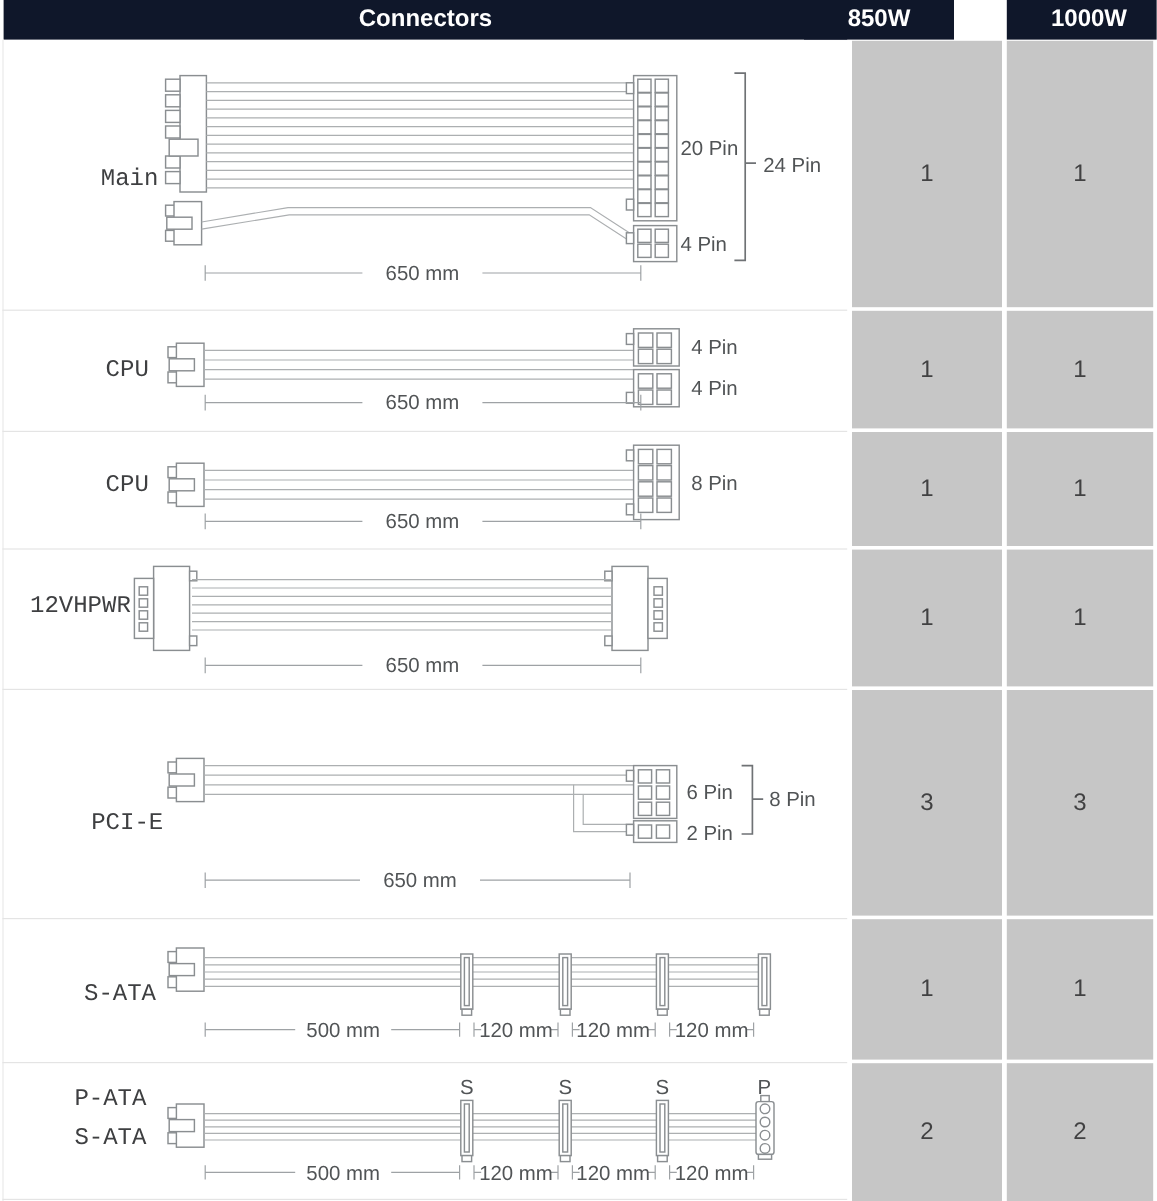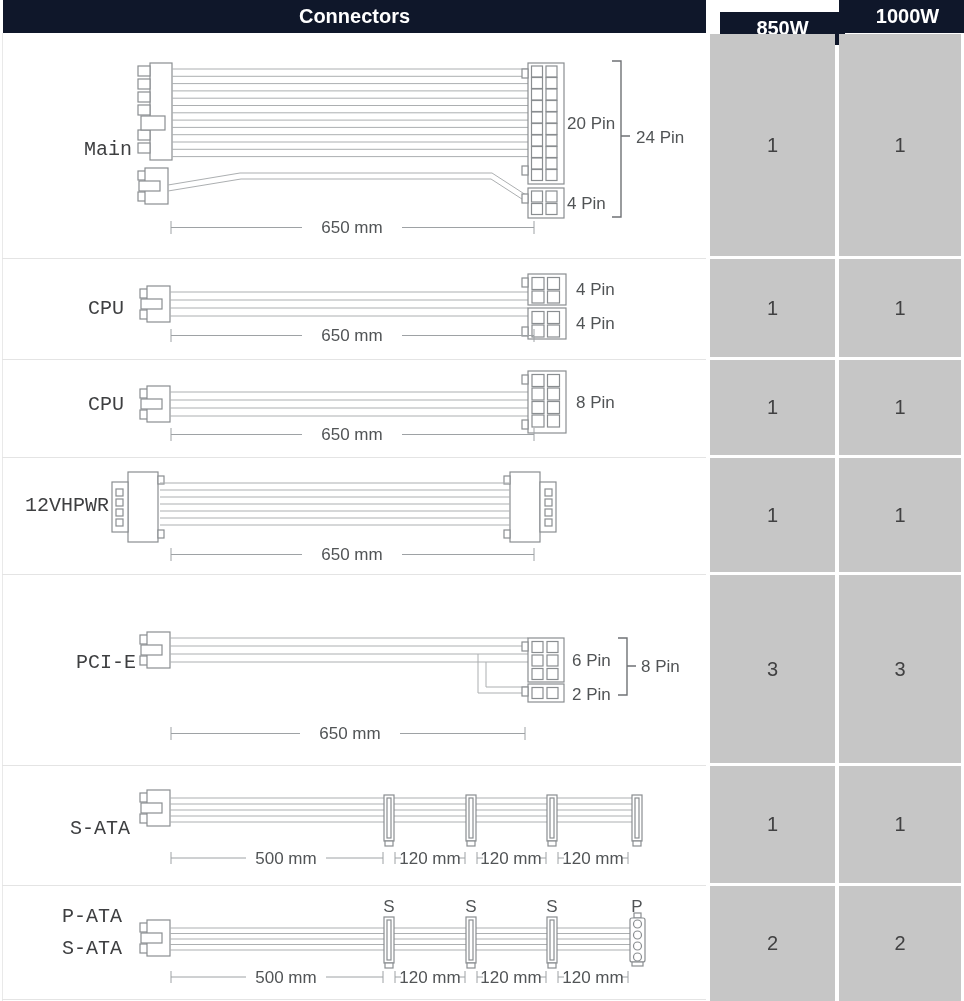--- a/index.html
+++ b/index.html
@@ -50,41 +50,41 @@
         <rect x="46" y="58" width="6" height="8"></rect>
       </g>
       <rect id="sq" width="11" height="11" class="conn"></rect>
       <rect id="sq12" width="12" height="12" class="conn"></rect>
     </defs>
   </svg>
 
   <div class="hdr" style="left:3px;width:703px;">
     <span>Connectors</span>
   </div>
-  <div class="hdr" style="left:720px;width:125px;margin-top:12px;">
+  <div class="hdr" style="left:670px;width:125px;">
     <span>850W</span>
   </div>
   <div class="hdr" style="left:839px;width:137px;">
     <span>1000W</span>
   </div>
 
   <div class="edge-l"></div>
   <div class="edge-b"></div>
   <div class="sep" style="top:258px;"></div>
   <div class="sep" style="top:359px;"></div>
   <div class="sep" style="top:457px;"></div>
   <div class="sep" style="top:574px;"></div>
   <div class="sep" style="top:765px;"></div>
   <div class="sep" style="top:885px;"></div>
 
   <div class="rowlabel" style="left:84px;top:139px;">Main</div>
   <div class="rowlabel" style="left:88px;top:298px;">CPU</div>
   <div class="rowlabel" style="left:88px;top:394px;">CPU</div>
   <div class="rowlabel" style="left:25px;top:495px;">12VHPWR</div>
-  <div class="rowlabel" style="left:76px;top:652px;">PCI-E</div>
+  <div class="rowlabel" style="left:76px;top:676px;">PCI-E</div>
   <div class="rowlabel" style="left:70px;top:818px;">S-ATA</div>
   <div class="rowlabel twoline" style="left:62px;top:901px;">
     <div>P-ATA</div>
     <div>S-ATA</div>
   </div>
 
   <svg class="diagram" style="top:33px;" width="706" height="225">
     <g class="conn">
       <rect x="150" y="30" width="22" height="97"></rect>
       <rect x="138" y="33" width="12" height="10"></rect>

